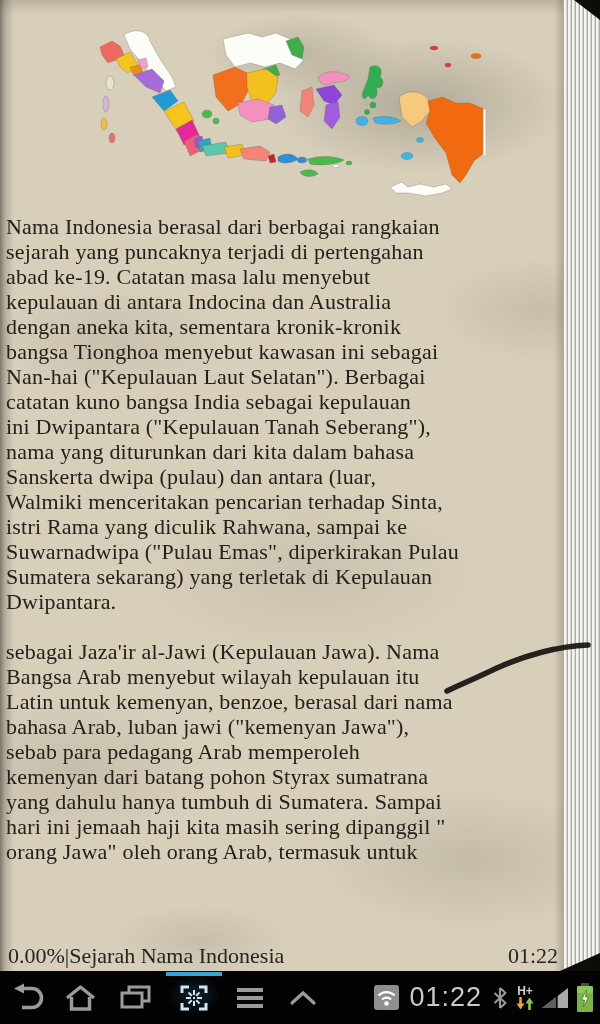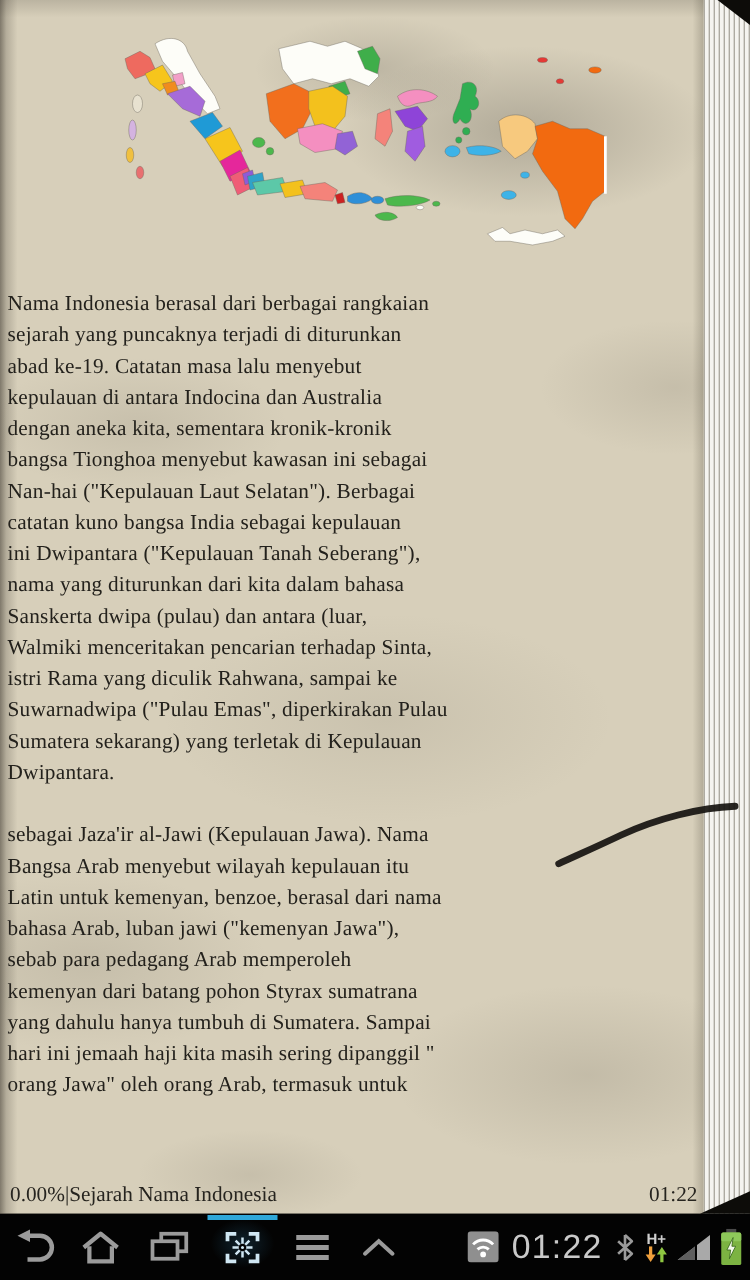--- a/index.html
+++ b/index.html
@@ -18,29 +18,29 @@
       radial-gradient(ellipse 300px 140px at 310px 575px, rgba(122,116,100,.14), transparent 60%),
       radial-gradient(ellipse 240px 120px at 70px 770px,  rgba(110,104,90,.17), transparent 60%),
       radial-gradient(ellipse 260px 120px at 470px 860px, rgba(110,104,90,.19), transparent 60%),
       radial-gradient(ellipse 180px 90px at 540px 310px,  rgba(112,106,92,.17), transparent 60%),
       radial-gradient(ellipse 150px 60px at 200px 940px,  rgba(112,106,92,.16), transparent 60%);
   }
 
   .map{position:absolute;left:90px;top:25px;width:400px;height:180px;}
   .map svg{display:block;}
 
-  .text-block{position:absolute;left:6px;top:230px;width:560px;color:#23211c;
-    font-size:17px;letter-spacing:.2px;}
+  .text-block{position:absolute;left:6px;top:214px;width:560px;color:#23211c;
+    font-size:22px;letter-spacing:.2px;}
   .line{height:25px;line-height:25px;white-space:nowrap;overflow:visible;}
   .para2{margin-top:25px;}
 
   
   .footer{position:absolute;left:8px;right:42px;top:941px;height:30px;
     display:flex;justify-content:space-between;align-items:center;
-    font-size:17px;color:#26241f;}
+    font-size:22px;color:#26241f;}
 
   
   .page-stack{position:absolute;right:0;top:0;width:37px;height:971px;
     background:repeating-linear-gradient(90deg,#aeaba2 0 1px,#f5f4f0 1px 3px,#d9d7d1 3px 4px);}
   .stack-shadow{position:absolute;right:37px;top:0;width:9px;height:971px;
     background:linear-gradient(90deg,rgba(90,85,70,0) 0,rgba(90,85,70,.30) 100%);}
   .corner-top{position:absolute;right:0;top:0;width:0;height:0;
     border-left:26px solid transparent;border-top:20px solid #0d0c09;}
   .corner-bottom{position:absolute;right:0;top:953px;width:0;height:0;
     border-left:40px solid transparent;border-bottom:18px solid #0d0c09;}
@@ -133,21 +133,21 @@
           <path d="M210 147 C218 143 226 145 228 149 C222 153 212 152 210 147 Z" fill="#4cb84c"></path>
           <ellipse cx="246" cy="141" rx="3" ry="1.8" fill="#fdfdf8"></ellipse>
           <path d="M300 162 L312 157 L318 162 L330 159 L344 162 L356 159 L362 164 L352 168 L336 171 L318 168 L306 168 Z" fill="#fdfdf8"></path>
         </g>
       </svg>
     </div>
 
     <div class="text-block">
       <div class="para">
           <div class="line">Nama Indonesia berasal dari berbagai rangkaian</div>
-          <div class="line">sejarah yang puncaknya terjadi di diturunkan</div>
+          <div class="line">sejarah yang puncaknya terjadi di pertengahan</div>
           <div class="line">abad ke-19. Catatan masa lalu menyebut</div>
           <div class="line">kepulauan di antara Indocina dan Australia</div>
           <div class="line">dengan aneka kita, sementara kronik-kronik</div>
           <div class="line">bangsa Tionghoa menyebut kawasan ini sebagai</div>
           <div class="line">Nan-hai ("Kepulauan Laut Selatan"). Berbagai</div>
           <div class="line">catatan kuno bangsa India sebagai kepulauan</div>
           <div class="line">ini Dwipantara ("Kepulauan Tanah Seberang"),</div>
           <div class="line">nama yang diturunkan dari kita dalam bahasa</div>
           <div class="line">Sanskerta dwipa (pulau) dan antara (luar,</div>
           <div class="line">Walmiki menceritakan pencarian terhadap Sinta,</div>

